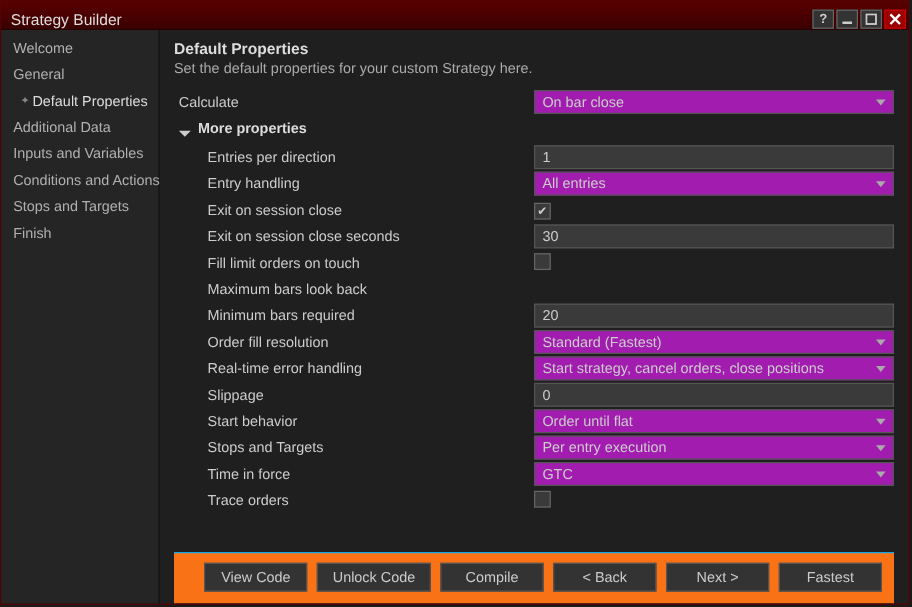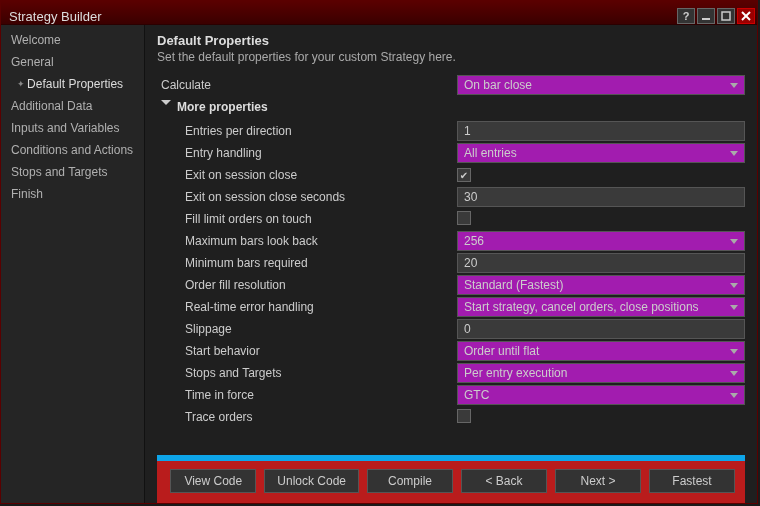--- a/index.html
+++ b/index.html
@@ -37,21 +37,21 @@
     border: 1px solid #666;
     display: flex; align-items: center; justify-content: center;
     font-size: 11px; font-weight: bold;
     color: #ccc;
     cursor: pointer;
   }
   .winbtn.close { background:#9a0000; border-color:#c00; color:#fff; }
   .winbtn svg { width: 10px; height: 10px; }
   .body { flex: 1; display: flex; overflow: hidden; }
   .sidebar {
-    width: 144px;
+    width: 132px;
     background: #252525;
     border-right: 1px solid #111;
     padding-top: 4px;
   }
   .nav-item {
     padding: 4px 10px;
     color: #b0b0b0;
     cursor: pointer;
     white-space: nowrap;
     font-size: 12px;
@@ -79,21 +79,21 @@
     margin-bottom: 0px;
   }
   .prop-label {
     width: 300px;
     color: #ccc;
     padding-left: 4px;
     font-size: 12px;
   }
   .prop-value { flex: 1; }
   .more-header {
-    display: flex; align-items: flex-start;
+    display: flex; align-items: flex-end;
     font-weight: bold; color: #ddd;
     margin: 4px 0 6px 0;
     cursor: pointer;
     padding-left: 4px;
   }
   .more-header .chev {
     display: inline-block;
     margin-right: 6px;
     border-style: solid;
     border-width: 5px 5px 0 5px;
@@ -133,26 +133,26 @@
     width: 14px; height: 14px;
     background: #3a3a3a;
     border: 1px solid #666;
     display: inline-flex;
     align-items: center; justify-content: center;
     font-size: 11px; color: #ccc;
     cursor: pointer;
   }
   .check.checked::after { content: "✔"; font-size: 10px; }
   .footer {
-    border-top: 6px solid #0ea5e9;
+    border-top: 1px solid #0ea5e9;
     padding: 8px 10px 10px 0;
     display: flex;
     justify-content: flex-end;
     gap: 8px;
-    background: #b91c1c;
+    background: #f97316;
     flex-wrap: nowrap;
     margin-top: auto;
   }
   .btn {
     min-width: 86px;
     height: 24px;
     background: #333;
     border: 1px solid #555;
     color: #ccc;
     font-size: 12px;
@@ -243,25 +243,20 @@
               <div class="prop-value">
                 <div class="textval">30</div>
               </div>
             </div>
             <div class="prop-row">
               <div class="prop-label">Fill limit orders on touch</div>
               <div class="prop-value"><span class="check"></span></div>
             </div>
             <div class="prop-row">
               <div class="prop-label">Maximum bars look back</div>
-              <div class="prop-value">
-                <div class="select">
-                  <span>256</span>
-                </div>
-              </div>
             </div>
             <div class="prop-row">
               <div class="prop-label">Minimum bars required</div>
               <div class="prop-value">
                 <div class="textval">20</div>
               </div>
             </div>
             <div class="prop-row">
               <div class="prop-label">Order fill resolution</div>
               <div class="prop-value">

